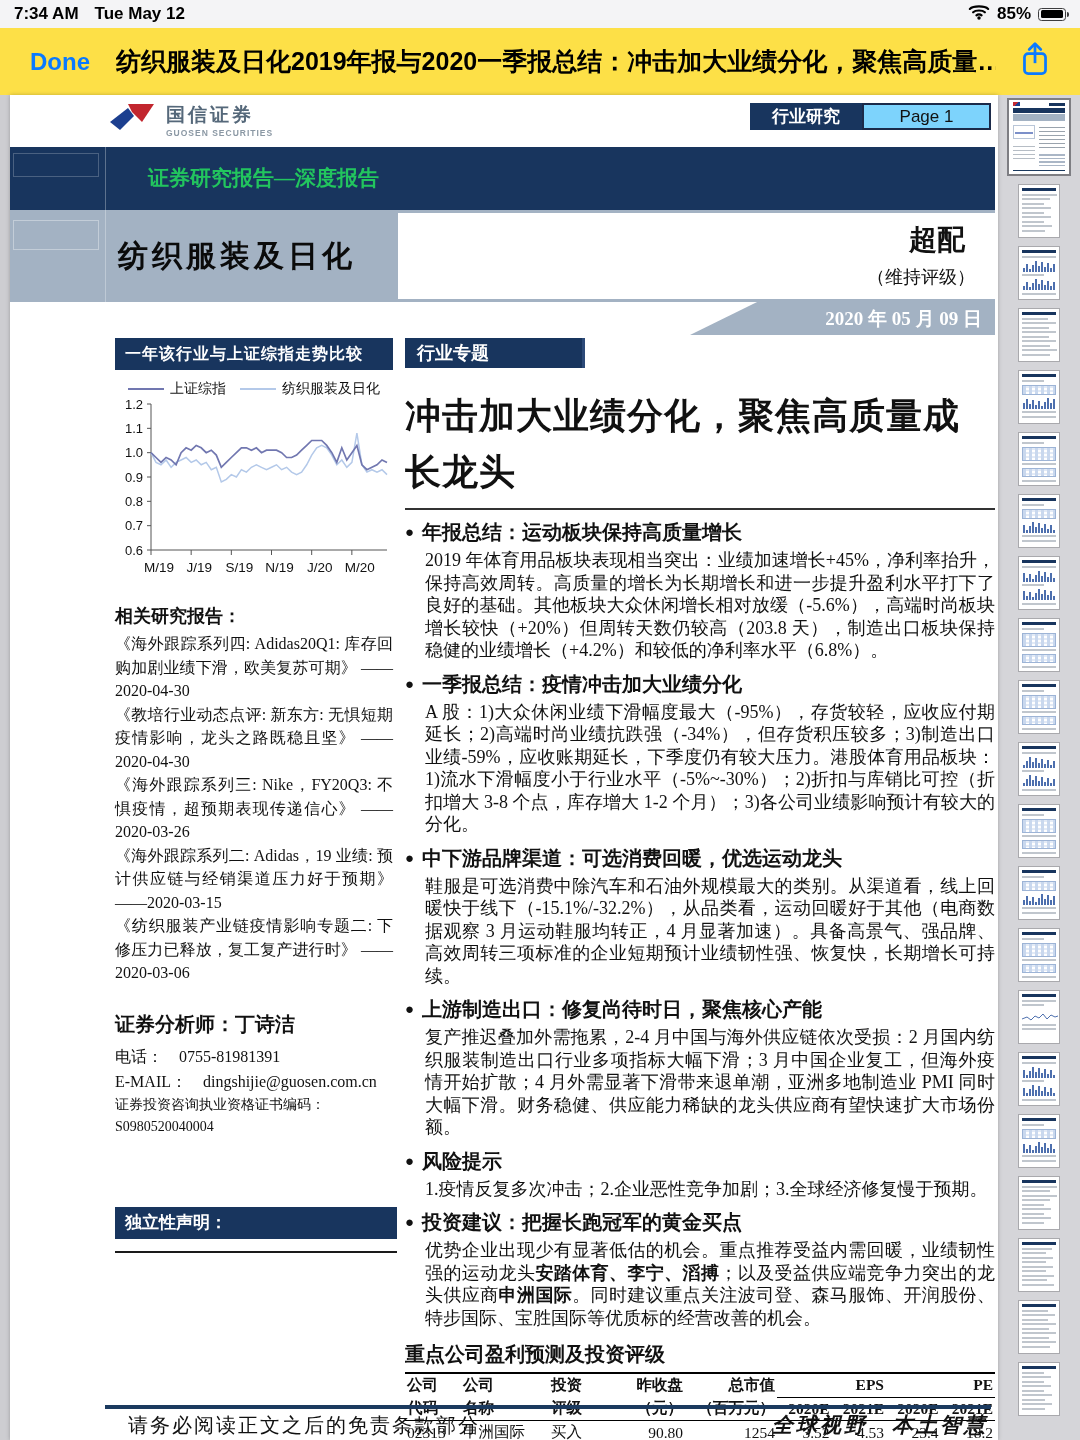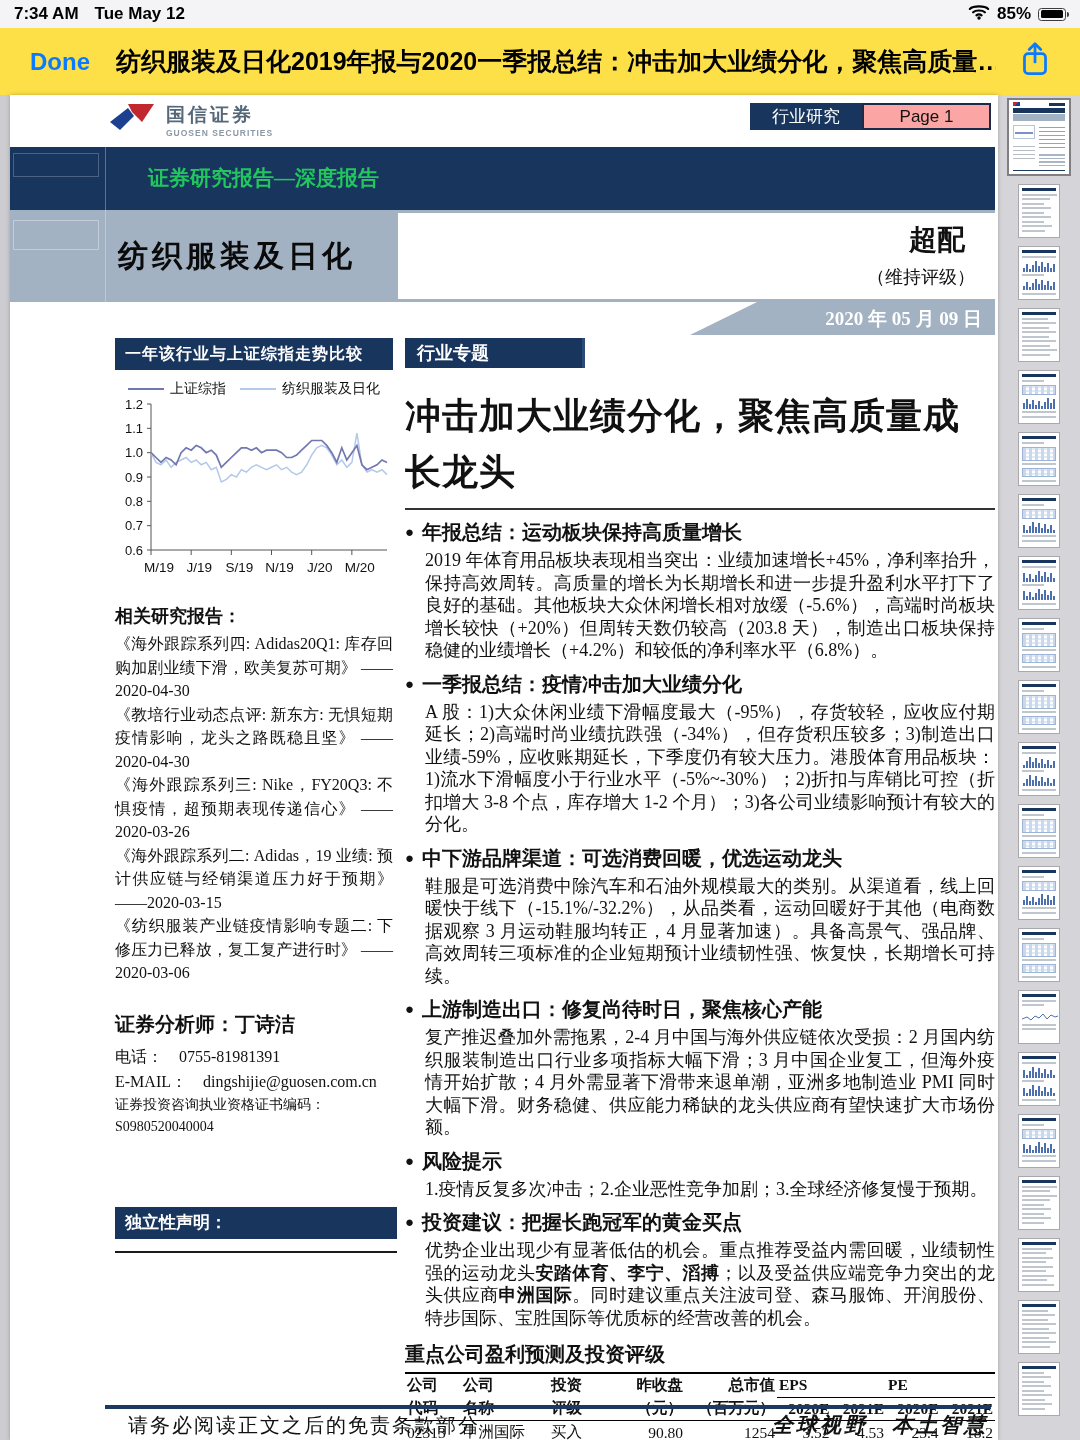--- a/index.html
+++ b/index.html
@@ -31,22 +31,22 @@
     display:flex; background:#cdcdd1; }
   .pdf-page { position:relative; margin-left:10px; width:988px; height:1345px; background:#ffffff;
     box-shadow:0 0 4px rgba(0,0,0,.25); overflow:hidden;
     font-family:"Liberation Serif","DejaVu Serif",serif; color:#111; }
 
   
   .brand { position:absolute; left:98px; top:5px; display:flex; align-items:center; gap:8px; }
   .brand-text .cn { font-size:19px; font-weight:700; color:#55687a; letter-spacing:3px; font-family:"Liberation Sans",sans-serif; }
   .brand-text .en { font-size:8.5px; color:#8b98a4; letter-spacing:1px; font-weight:700; font-family:"Liberation Sans",sans-serif; }
   .cat-box { position:absolute; left:740px; top:8px; width:112px; height:27px; background:#18355e;
-    color:#fff; font-size:17px; font-weight:400; text-align:center; line-height:27px; }
-  .page-box { position:absolute; left:852px; top:8px; width:129px; height:27px; background:#fca5a5;
+    color:#fff; font-size:17px; font-weight:700; text-align:center; line-height:27px; }
+  .page-box { position:absolute; left:852px; top:8px; width:129px; height:27px; background:#7dd3fc;
     border:2px solid #1b2a49; font-size:17px; text-align:center; line-height:23px; font-family:"Liberation Sans",sans-serif; }
 
   .band1 { position:absolute; left:0; top:52px; width:985px; height:63px; background:#18355e; }
   .band1 .txt { position:absolute; left:108px; top:0; line-height:63px; color:#22c55e; font-size:21px; font-weight:700;margin-left:30px; }
   .band1 .rail, .band2 .rail { position:absolute; left:95px; top:0; bottom:0; width:1px; background:rgba(255,255,255,.3); }
   .band1 .deco { position:absolute; left:3px; top:6px; width:86px; height:24px; border:1px solid rgba(255,255,255,.22); }
   .band2 { position:absolute; left:0; top:115px; width:985px; height:92px; background:#a3b2c3; }
   .band2 .deco { position:absolute; left:3px; top:10px; width:86px; height:30px; border:1px solid rgba(255,255,255,.35); }
   .industry { position:absolute; left:108px; top:0; line-height:92px; font-size:30px; font-weight:700; color:#0b0b0b; letter-spacing:4px; }
   .title-box { position:absolute; left:388px; top:3px; width:597px; height:86px; background:#fff; }
@@ -85,21 +85,21 @@
   .sections { margin-top:0; }
   .sec-head { font-size:20px; font-weight:700; margin:9px 0 3px; }
   .sec-head .bullet { font-size:15px; margin-right:8px; vertical-align:2px; }
   .sec-body { margin-left:20px; font-size:18px; line-height:22.5px; text-align:justify; }
   .table-title { margin-top:12px; font-size:20px; font-weight:700; }
   table.fcast { width:100%; border-collapse:collapse; margin-top:4px; border-top:2px solid #000;
     font-size:15.5px; font-family:"Liberation Serif","DejaVu Serif",serif; }
   table.fcast th, table.fcast td { font-weight:400; padding:1px 2px; white-space:nowrap; }
   table.fcast th { font-weight:700; text-align:left; }
   table.fcast .num, table.fcast th.num { text-align:right; }
-  table.fcast .grp { text-align:left; border-bottom:1.5px solid #000; font-weight:700; }
+  table.fcast .grp { text-align:right; border-bottom:1.5px solid #000; font-weight:700; }
   table.fcast tr.hr2 th { border-bottom:1.5px solid #000; }
   table.fcast tbody tr:last-child td { border-bottom:1.5px solid #000; }
   table.fcast td { height:23px; }
 
   
   .footer-rule { position:absolute; left:95px; top:1310px; width:886px; border-top:4px solid #1b3a5f; }
   .footer-left { position:absolute; left:118px; top:1317px; font-size:20px; letter-spacing:2px; }
   .footer-right { position:absolute; right:10px; top:1316px; font-size:21px; font-weight:700; font-style:italic; letter-spacing:3px; }
 
   

